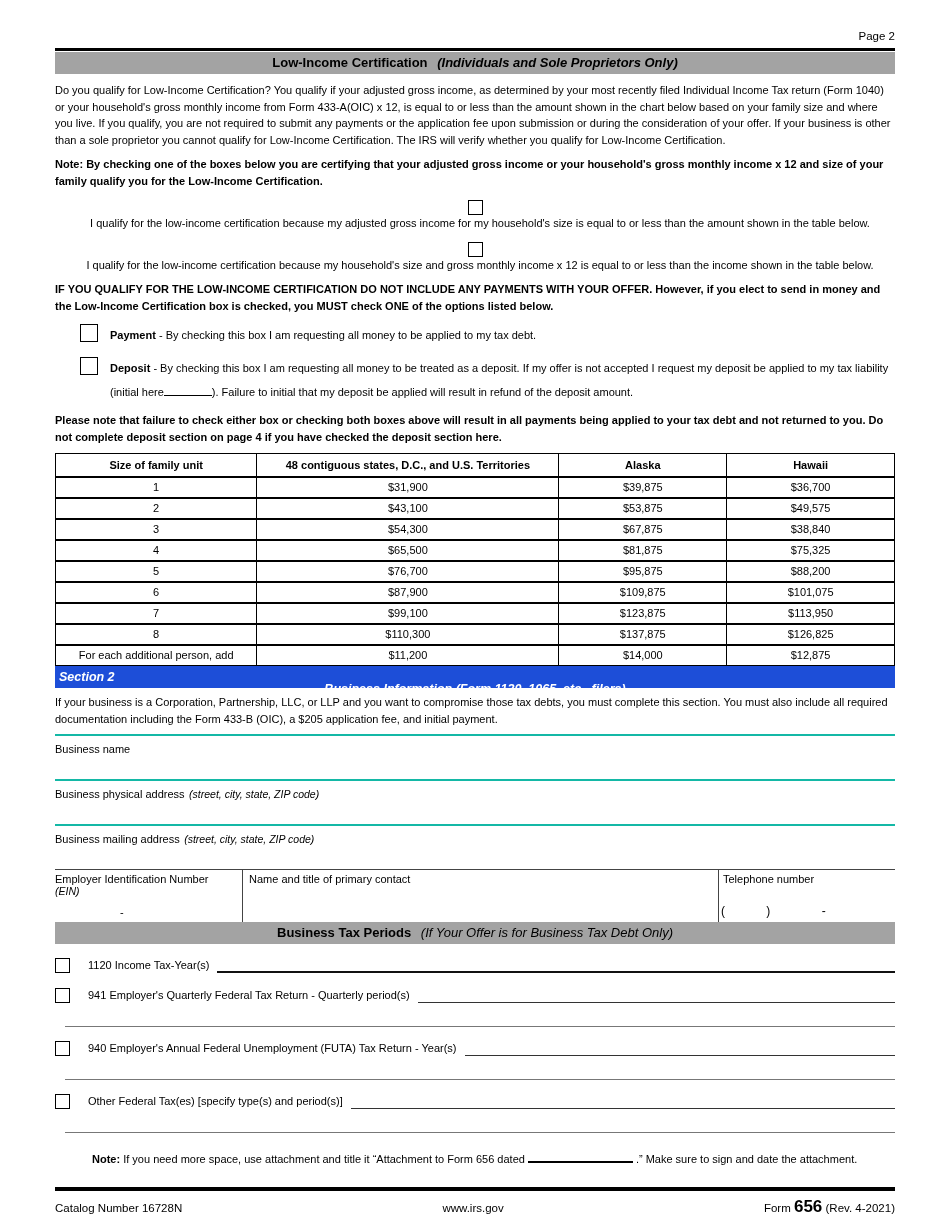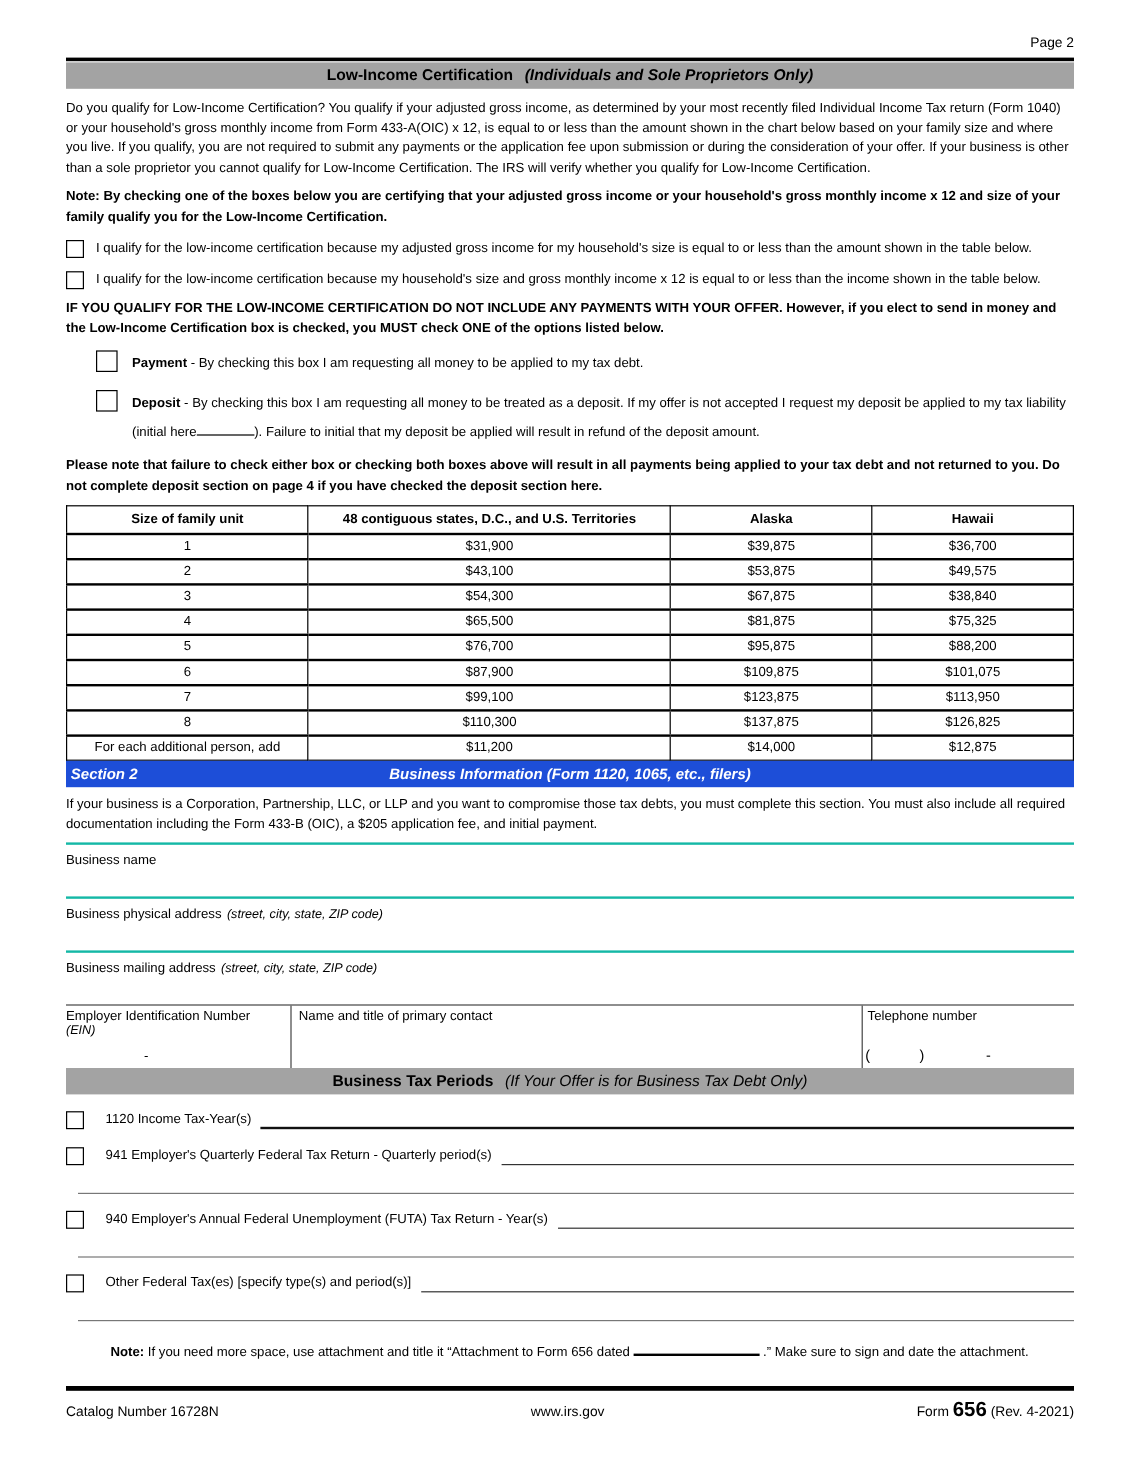--- a/index.html
+++ b/index.html
@@ -14,21 +14,21 @@
   .rule-bottom { border-top:4px solid #000; margin-top:18px; }
   .graybar {
     background:#a3a3a3; height:22px; line-height:22px; text-align:center;
     font-size:13px; margin-top:1px;
   }
   .graybar .t1 { font-weight:bold; }
   .graybar .t2 { font-weight:bold; font-style:italic; margin-left:6px; }
   .graybar2 .t2 { font-weight:normal; font-style:italic; font-size:13px; }
   .para { font-size:11px; line-height:16.5px; margin-top:8px; text-align:left; }
   .para.b { font-weight:bold; }
-  .cbrow { display:flex; margin-top:10px; align-items:center; }
+  .cbrow { display:flex; margin-top:10px; align-items:center;flex-direction:column; }
   .cb {
     width:15px; height:15px; border:1.5px solid #000; flex:0 0 15px;
     margin-top:1px; background:#fff;
   }
   .cbrow .txt { font-size:11px; line-height:16px; margin-left:10px; }
   .optrow { display:flex; margin-top:9px; align-items:flex-start; margin-left:25px; }
   .optrow .cb { width:18px; height:18px; flex:0 0 18px; }
   .optrow .txt { font-size:11px; line-height:24px; margin-left:12px; }
   .optrow .lbl { font-weight:bold; }
   .blank-inline { display:inline-block; width:48px; border-bottom:1.5px solid #000; height:12px; }
@@ -42,21 +42,21 @@
   table.income td {
     border:1px solid #000; border-top:2px solid #000; height:21px;
     text-align:center; padding:0 4px;
   }
   .c1 { width:24%; } .c2 { width:36%; } .c3 { width:20%; } .c4 { width:20%; }
   .blackbar {
     background:#1d4ed8; color:#fff; height:22px; line-height:22px;
     position:relative; font-size:12.5px; font-weight:bold;font-style:italic;
   }
   .blackbar .sec { padding-left:4px; }
-  .blackbar .ttl { position:absolute; left:0; right:0; text-align:center; top:0; }
+  .blackbar .ttl { position:absolute; left:0; right:0; text-align:center; top:12px; }
   .fieldblock { border-top:2px solid #14b8a6; height:45px; padding-top:3px; margin-top:0; }
   .fieldblock .flabel { font-size:11px; }
   .hint { font-style:italic; font-size:10.5px; }
   .einrow { border-top:1px solid #444; display:flex; height:53px; }
   .einrow .cell { font-size:11px; padding:3px 4px 20px 0; position:relative; }
   .einrow .cell1 { width:187px; }
   .einrow .cell2 { width:476px; border-left:1px solid #444; padding-left:6px; }
   .einrow .cell3 { width:177px; border-left:1px solid #444; padding-left:4px; }
   .ein-dash { position:absolute; bottom:4px; left:65px; }
   .phone-mask { position:absolute; bottom:4px; left:2px; font-size:12px; }

